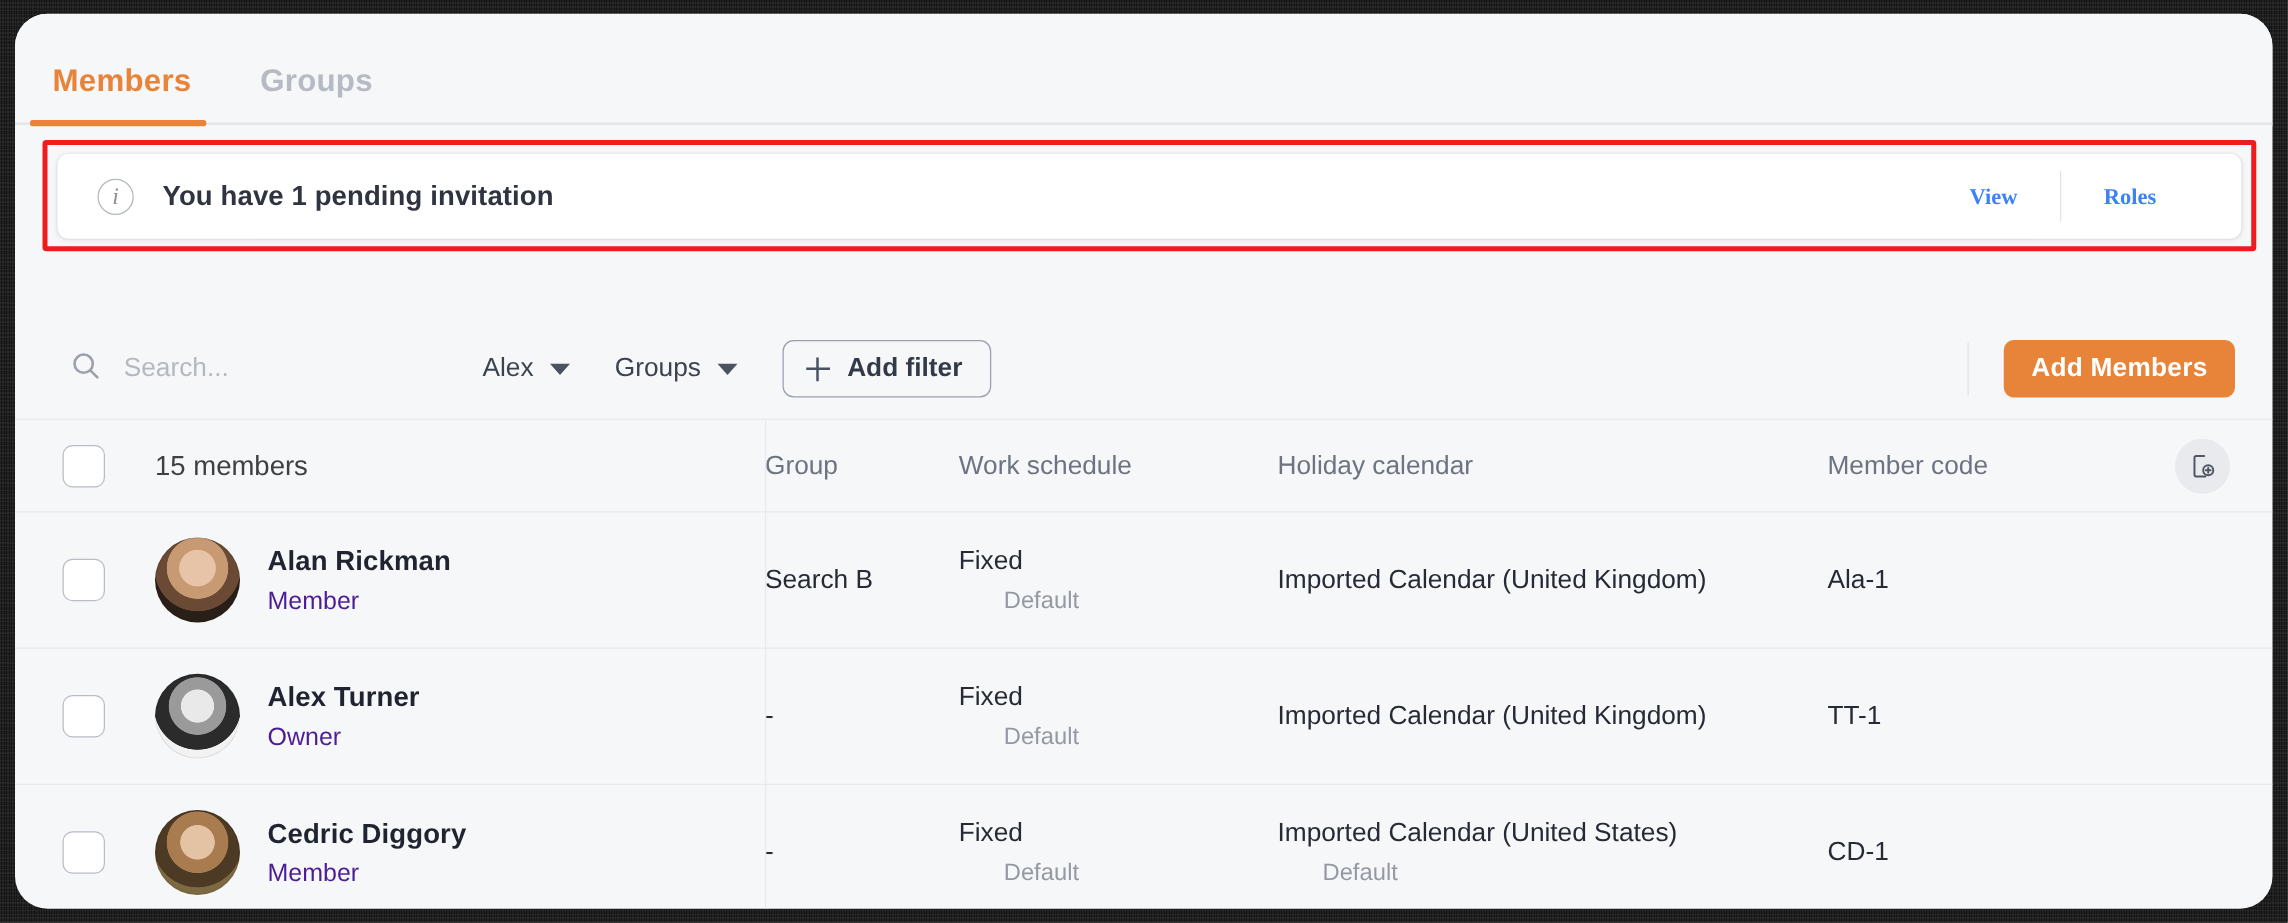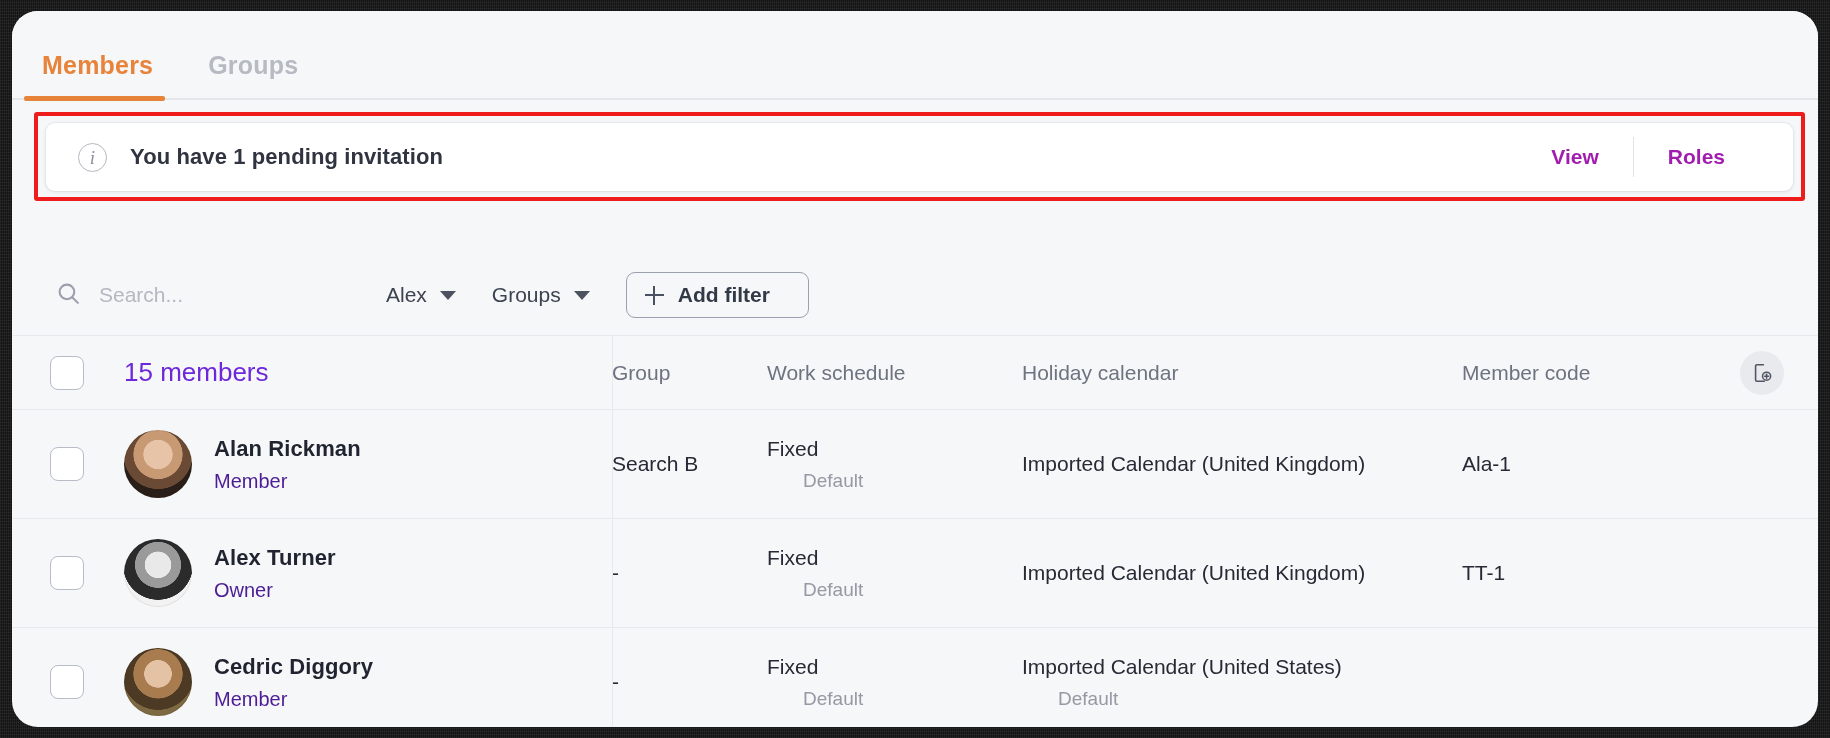--- a/index.html
+++ b/index.html
@@ -126,26 +126,27 @@
     font-weight: 700;
     color: #2f3440;
     letter-spacing: .1px;
   }
   .banner-actions {
     margin-left: auto;
     display: flex;
     align-items: center;
   }
   .banner-link {
-    color: #a21caf;
-    font-size: 21px;
+    color: #3b82f6;
+    font-size: 18px;
     font-weight: 700;
     cursor: pointer;
     padding: 0 34px;
     user-select: none;
+    font-family: Liberation Serif, serif;
   }
   .banner-sep {
     width: 1px;
     height: 40px;
     background: #e1e3e8;
   }
 
   
   .toolbar {
     position: absolute;
@@ -192,21 +193,21 @@
     border-top: 9px solid #4c5260;
   }
 
   .add-filter {
     display: flex;
     align-items: center;
     gap: 14px;
     border: 1.6px solid #9aa0ad;
     border-radius: 9px;
     height: 46px;
-    padding: 0 38px 0 18px;
+    padding: 0 22px 0 18px;
     font-size: 21px;
     font-weight: 700;
     color: #333a47;
     cursor: pointer;
     background: transparent;
     font-family: "Liberation Sans", sans-serif;
   }
   .plus-icon {
     position: relative;
     width: 19px; height: 19px;
@@ -284,22 +285,22 @@
   .c-group    { width: 155px; flex: none; }
   .c-schedule { width: 255px; flex: none; }
   .c-holiday  { width: 440px; flex: none; }
   .c-code     { flex: 1; }
 
   .row .c-member { padding-left: 2px; }
 
   .col-label { font-size: 21px; color: #6d7380; }
 
   .member-count {
-    font-size: 26px;
-    color: #6d28d9;
+    font-size: 22px;
+    color: #404040;
   }
 
   .avatar {
     width: 68px; height: 68px;
     border-radius: 50%;
     flex: none;
     overflow: hidden;
     position: relative;
     background: #cfd3da;
   }
@@ -393,20 +394,24 @@
       <div class="dropdown">
         <span>Groups</span>
         <span class="caret"></span>
       </div>
 
       <button class="add-filter">
         <span class="plus-icon"></span>
         <span>Add filter</span>
       </button>
 
+      <div class="toolbar-right">
+        <div class="vdivider"></div>
+        <button class="btn-primary">Add Members</button>
+      </div>
     </div>
 
     <div class="table">
 
       <div class="row header">
         <div class="vsep"></div>
         <div class="c-select">
           <div class="checkbox"></div>
         </div>
         <div class="c-member">
@@ -486,17 +491,18 @@
         </div>
         <div class="c-group cell-main">-</div>
         <div class="c-schedule cell-stack">
           <span class="cell-main">Fixed</span>
           <span class="cell-sub">Default</span>
         </div>
         <div class="c-holiday cell-stack">
           <span class="cell-main">Imported Calendar (United States)</span>
           <span class="cell-sub">Default</span>
         </div>
+        <div class="c-code cell-main">CD-1</div>
       </div>
 
     </div>
   </div>
 </div>
 
 </body></html>

